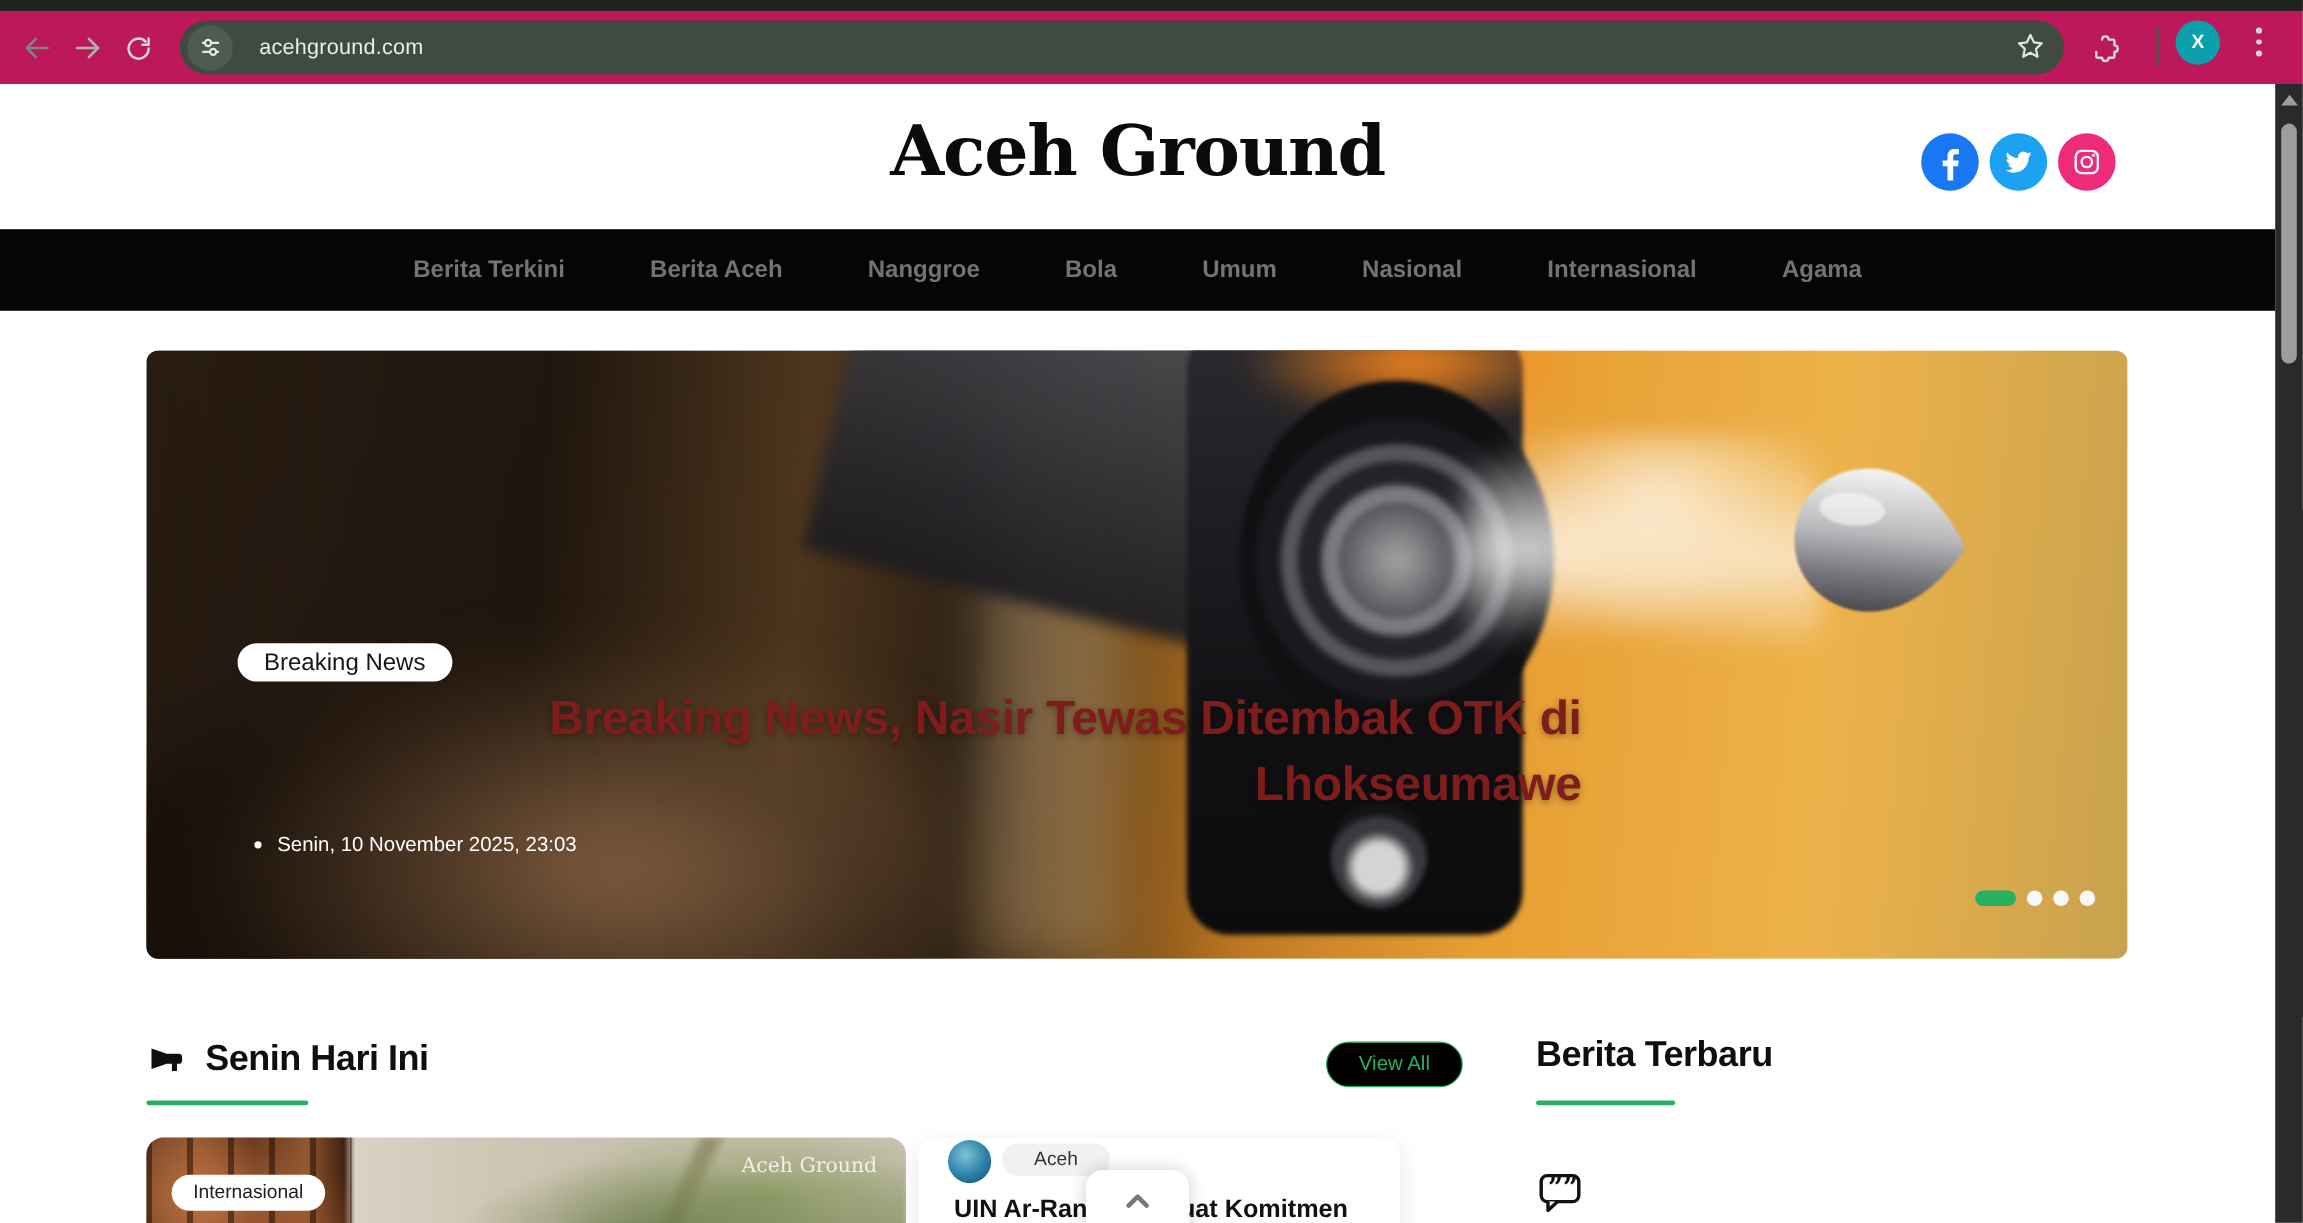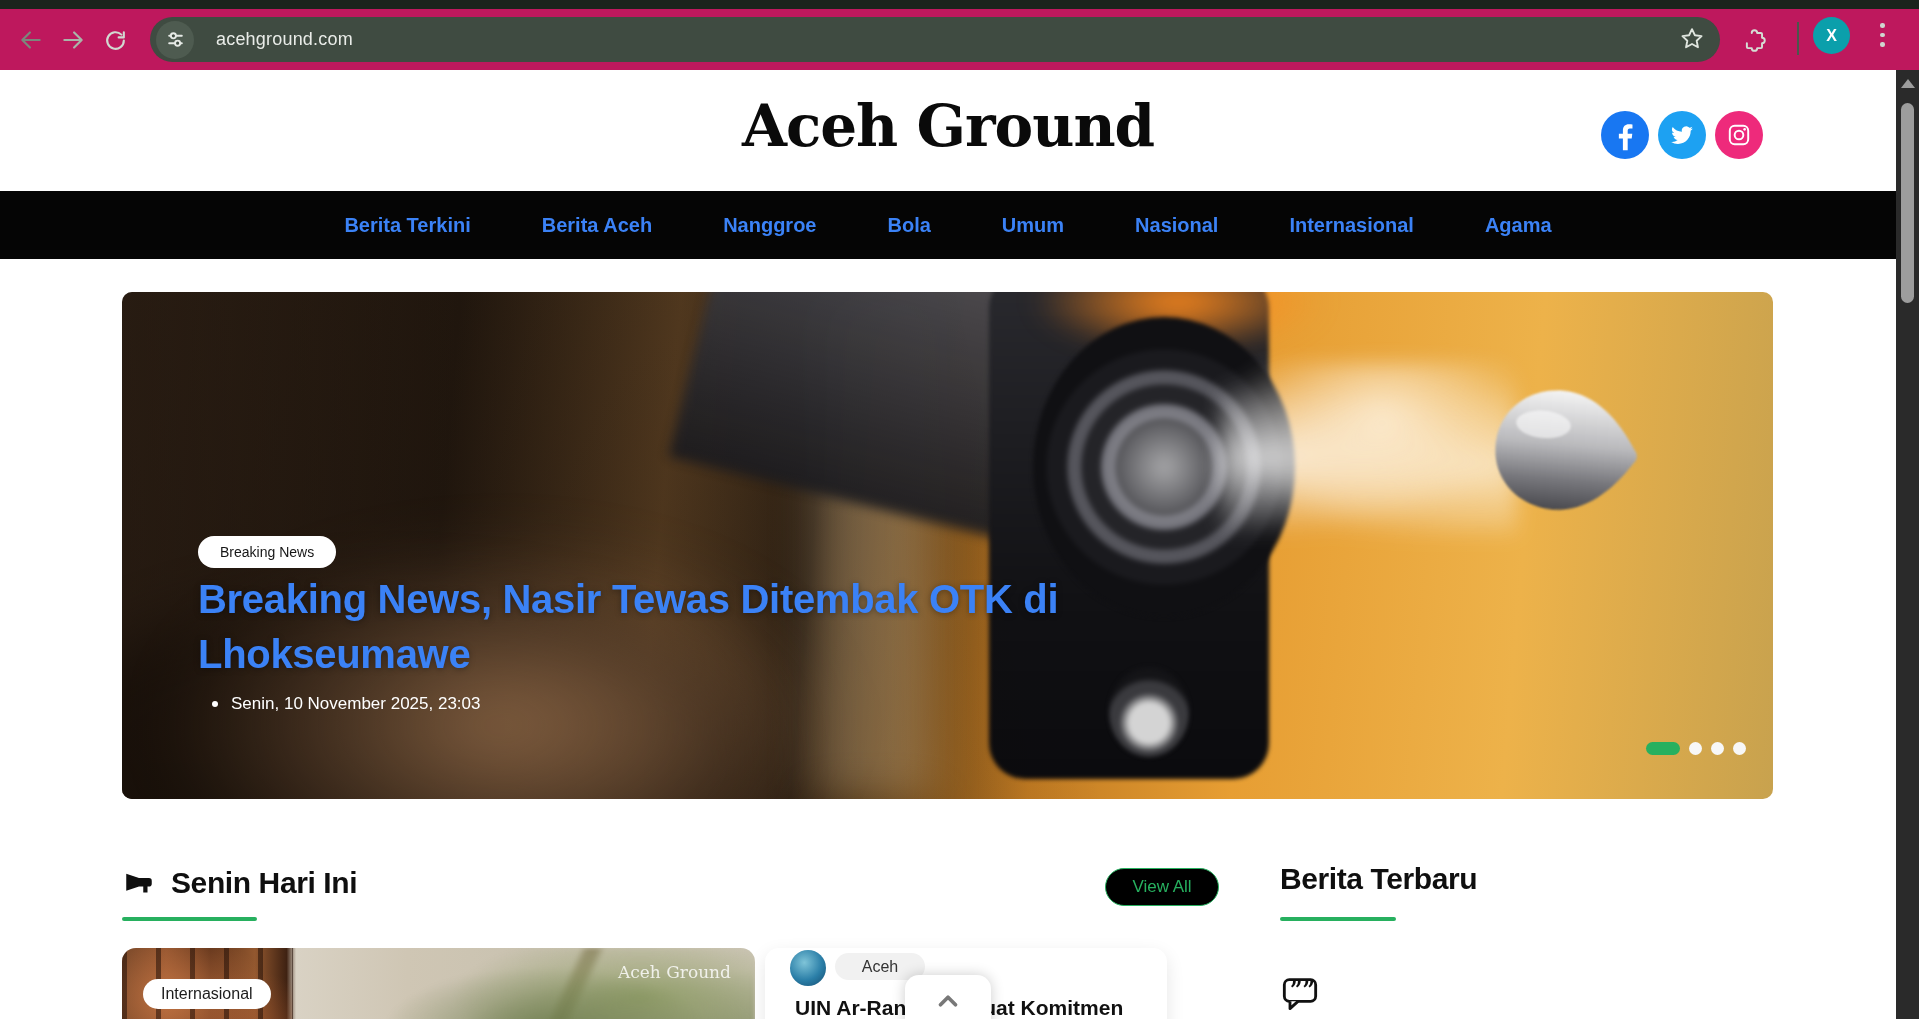--- a/index.html
+++ b/index.html
@@ -26,21 +26,21 @@
   .logo { position:absolute; left:0; right:0; top:22px; text-align:center;
           font-family:"DejaVu Serif", serif; font-weight:bold; font-size:58px; color:#0a0a0a; letter-spacing:-1px; }
   .socials { position:absolute; right:133px; top:41px; display:flex; gap:9px; }
   .soc { width:48px; height:48px; border-radius:50%; display:flex; align-items:center; justify-content:center; }
   .soc.fb { background:var(--facebook,#1877f2); }
   .soc.tw { background:var(--twitter,#1da1f2); }
   .soc.ig { background:var(--instagram,#ee2a7b); }
   
   .nav { position:absolute; left:0; top:191px; width:1896px; height:68px; background:#050505;
          display:flex; align-items:center; justify-content:center; gap:71px; }
-  .nav a { color:#3b82f6; font-size:20px; font-weight:bold; text-decoration:none; white-space:nowrap; }
+  .nav a { color:#737373; font-size:20px; font-weight:bold; text-decoration:none; white-space:nowrap; }
   
   .hero { position:absolute; left:122px; top:292px; width:1651px; height:507px; border-radius:10px; overflow:hidden; }
   .hero-bg { position:absolute; inset:0;
     background:linear-gradient(95deg,#38281a 0%,#251a10 20%,#5a3f22 33%,#2e2114 42%,#c07a22 56%,#e79e33 68%,#edb24a 84%,#c8a24e 100%); }
   .blob-hand { position:absolute; left:2%; top:48%; width:42%; height:75%; border-radius:50%;
     background:radial-gradient(ellipse at center, rgba(193,142,97,.9), rgba(150,100,60,0) 70%); filter:blur(28px); }
   .blob-dark-bl { position:absolute; left:-6%; bottom:-25%; width:45%; height:65%; border-radius:50%;
     background:#1c130b; opacity:.85; filter:blur(30px); }
   .streak { position:absolute; left:42%; top:0; width:7%; height:100%;
     background:rgba(232,206,160,.34); filter:blur(22px); }
@@ -57,24 +57,24 @@
     background:radial-gradient(circle, rgba(255,255,255,.55), rgba(255,255,255,0) 70%); filter:blur(6px); }
   .lower-circle { position:absolute; left:59.8%; top:74%; width:80px; height:90px; border-radius:50%; filter:blur(2px);
     background:radial-gradient(circle at 50% 62%, #d4d4d4 0 28%, #3a3a3e 44% 58%, #141417 66% 100%); }
   .smoke-trail { position:absolute; left:66.5%; top:14%; width:18%; height:34%; filter:blur(10px); opacity:.85;
     background:radial-gradient(ellipse at 15% 55%, rgba(255,255,255,.95), rgba(255,255,255,0) 60%),
                radial-gradient(ellipse at 55% 30%, rgba(255,246,232,.9), rgba(255,255,255,0) 65%),
                radial-gradient(ellipse at 88% 60%, rgba(255,255,255,.75), rgba(255,255,255,0) 60%); }
   .bullet { position:absolute; left:81.5%; top:17%; width:176px; height:144px; transform:rotate(5deg); filter:blur(1px); }
   .hero-shade { position:absolute; inset:0; background:linear-gradient(75deg, rgba(18,11,7,.5), rgba(0,0,0,0) 55%); }
   .hero-badge { position:absolute; left:76px; top:244px; height:32px; padding:0 22px; border-radius:16px;
-    background:#fff; color:#161616; font-size:14px; display:flex; align-items:center; }
-  .hero-title { position:absolute; left:76px; top:280px; width:1120px; color:#3b82f6;
+    background:#fff; color:#161616; font-size:20px; display:flex; align-items:center; }
+  .hero-title { position:absolute; left:76px; top:280px; width:1120px; color:#7f1d1d;
     font-size:40px; font-weight:bold; line-height:55px; letter-spacing:-.3px;
-    text-shadow:0 1px 6px rgba(0,0,0,.35); }
+    text-shadow:0 1px 6px rgba(0,0,0,.35);text-align:right; }
   .hero-date { position:absolute; left:90px; top:402px; display:flex; align-items:center; gap:13px;
     color:#fff; font-size:17px; }
   .hero-date i { width:6px; height:6px; border-radius:50%; background:#fff; }
   .hero-dots { position:absolute; left:1524px; top:450px; display:flex; align-items:center; gap:9px; }
   .hero-dots .dot { width:13px; height:13px; border-radius:50%; background:#f7f7f7; }
   .hero-dots .dot.active { width:34px; border-radius:7px; background:var(--accent,#27b05f); }
   
   .today-head { position:absolute; left:122px; top:866px; display:flex; align-items:center; gap:15px; }
   .sec-title { font-size:30px; font-weight:bold; color:#0f0f0f; letter-spacing:-.4px; }
   .underline { position:absolute; height:4px; border-radius:2px; background:var(--accent,#27b05f); }

